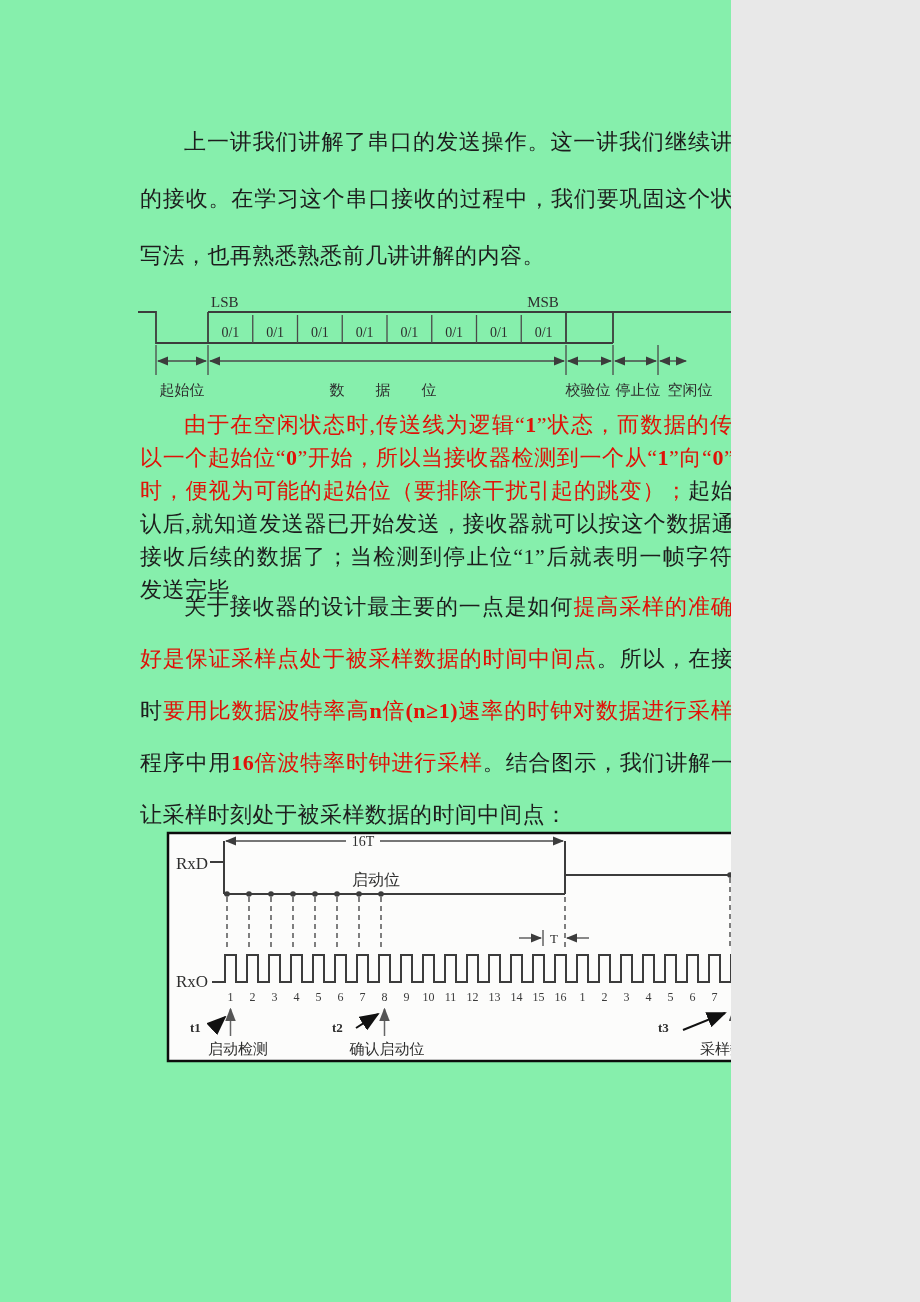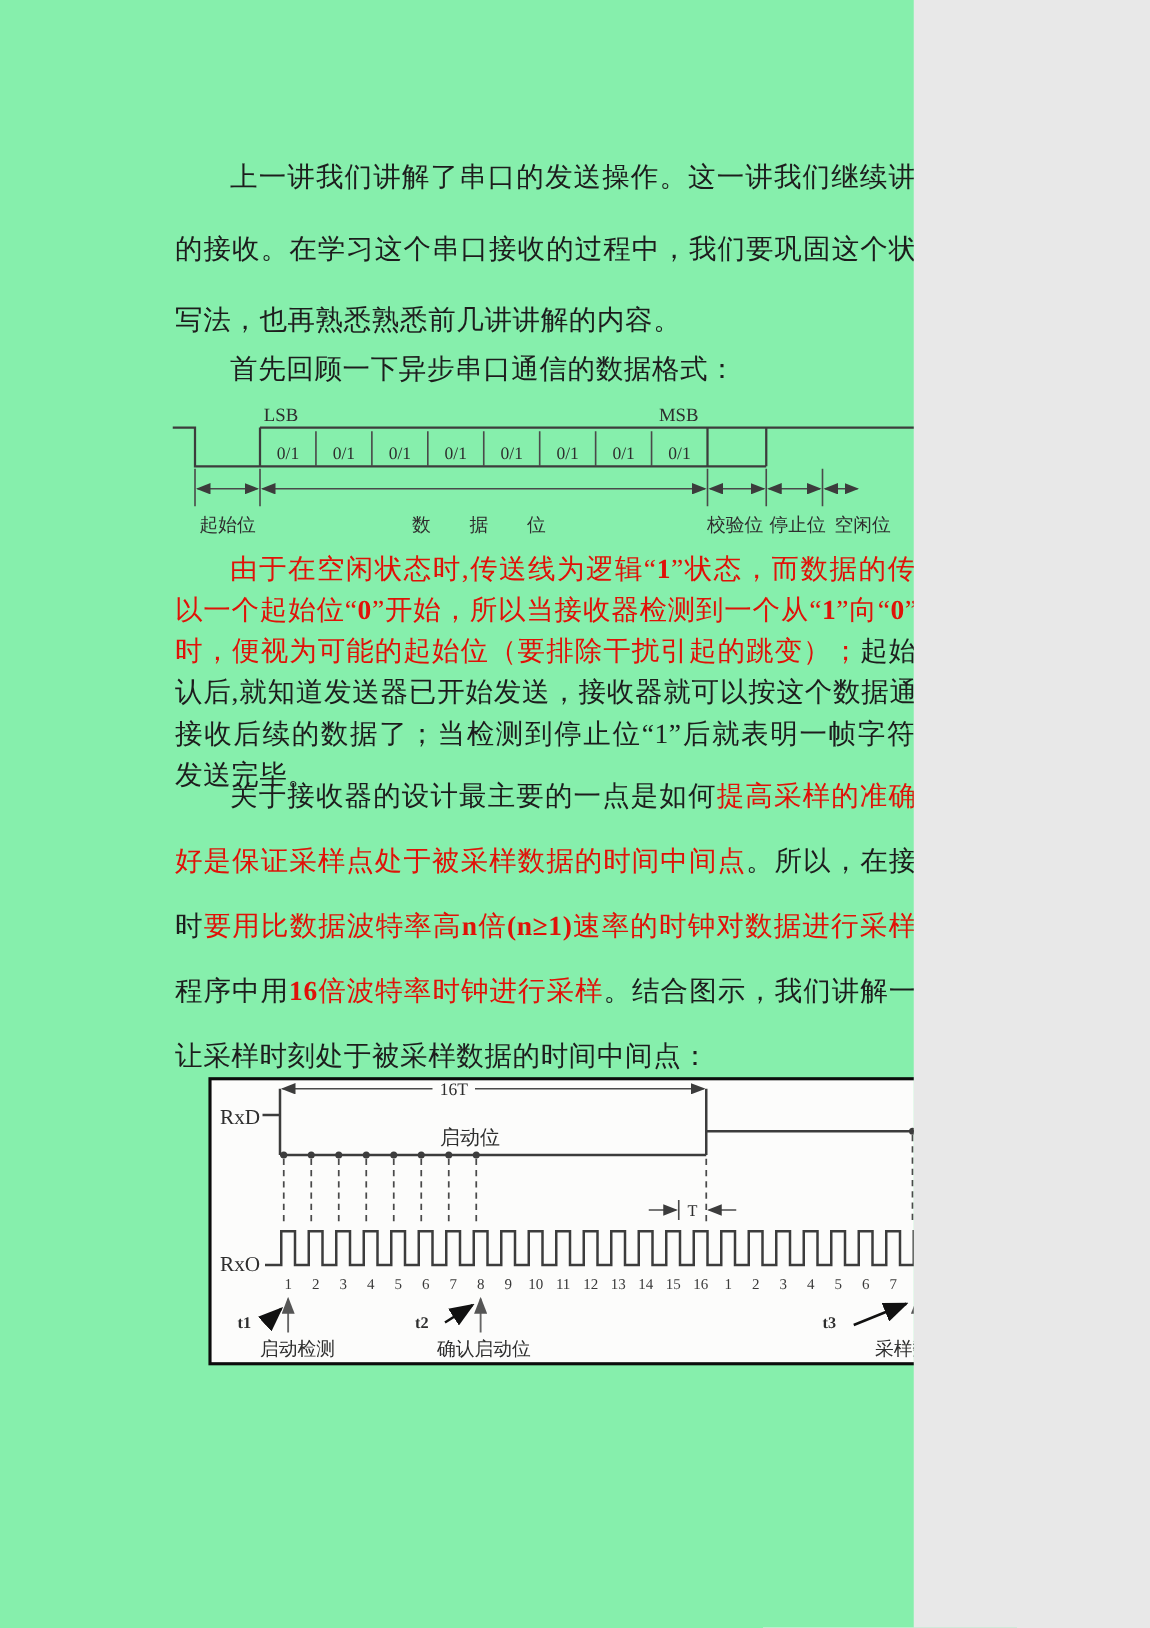--- a/index.html
+++ b/index.html
@@ -27,21 +27,20 @@
   .cap{font-size:15px;}
   .num{font-size:12px;fill:#3a3a3a;}
 </style>
 </head>
 <body>
 
 <div class="page">
   <div class="doc">
 
     <p class="para p1"><span>上一讲我们讲解了串口的发送操作。这一讲我们继续讲解串口的接收。在学习这个串口接收的过程中，我们要巩固这个状态机的写法，也再熟悉熟悉前几讲讲解的内容。</span></p>
-    <p class="para p2"><span>首先回顾一下异步串口通信的数据格式：</span></p>
 
     <svg class="d1" width="612" height="118" viewBox="0 0 612 118">
       <defs>
         <marker id="ah1" markerWidth="9" markerHeight="7" refX="8" refY="3.5" orient="auto-start-reverse">
           <path d="M0,0 L9,3.5 L0,7 Z" fill="#3c3c3c"></path>
         </marker>
       </defs>
 
       <path class="dline" d="M0,22 H18 V53 H70"></path>
       <path class="dline" d="M70,22 H607"></path>

